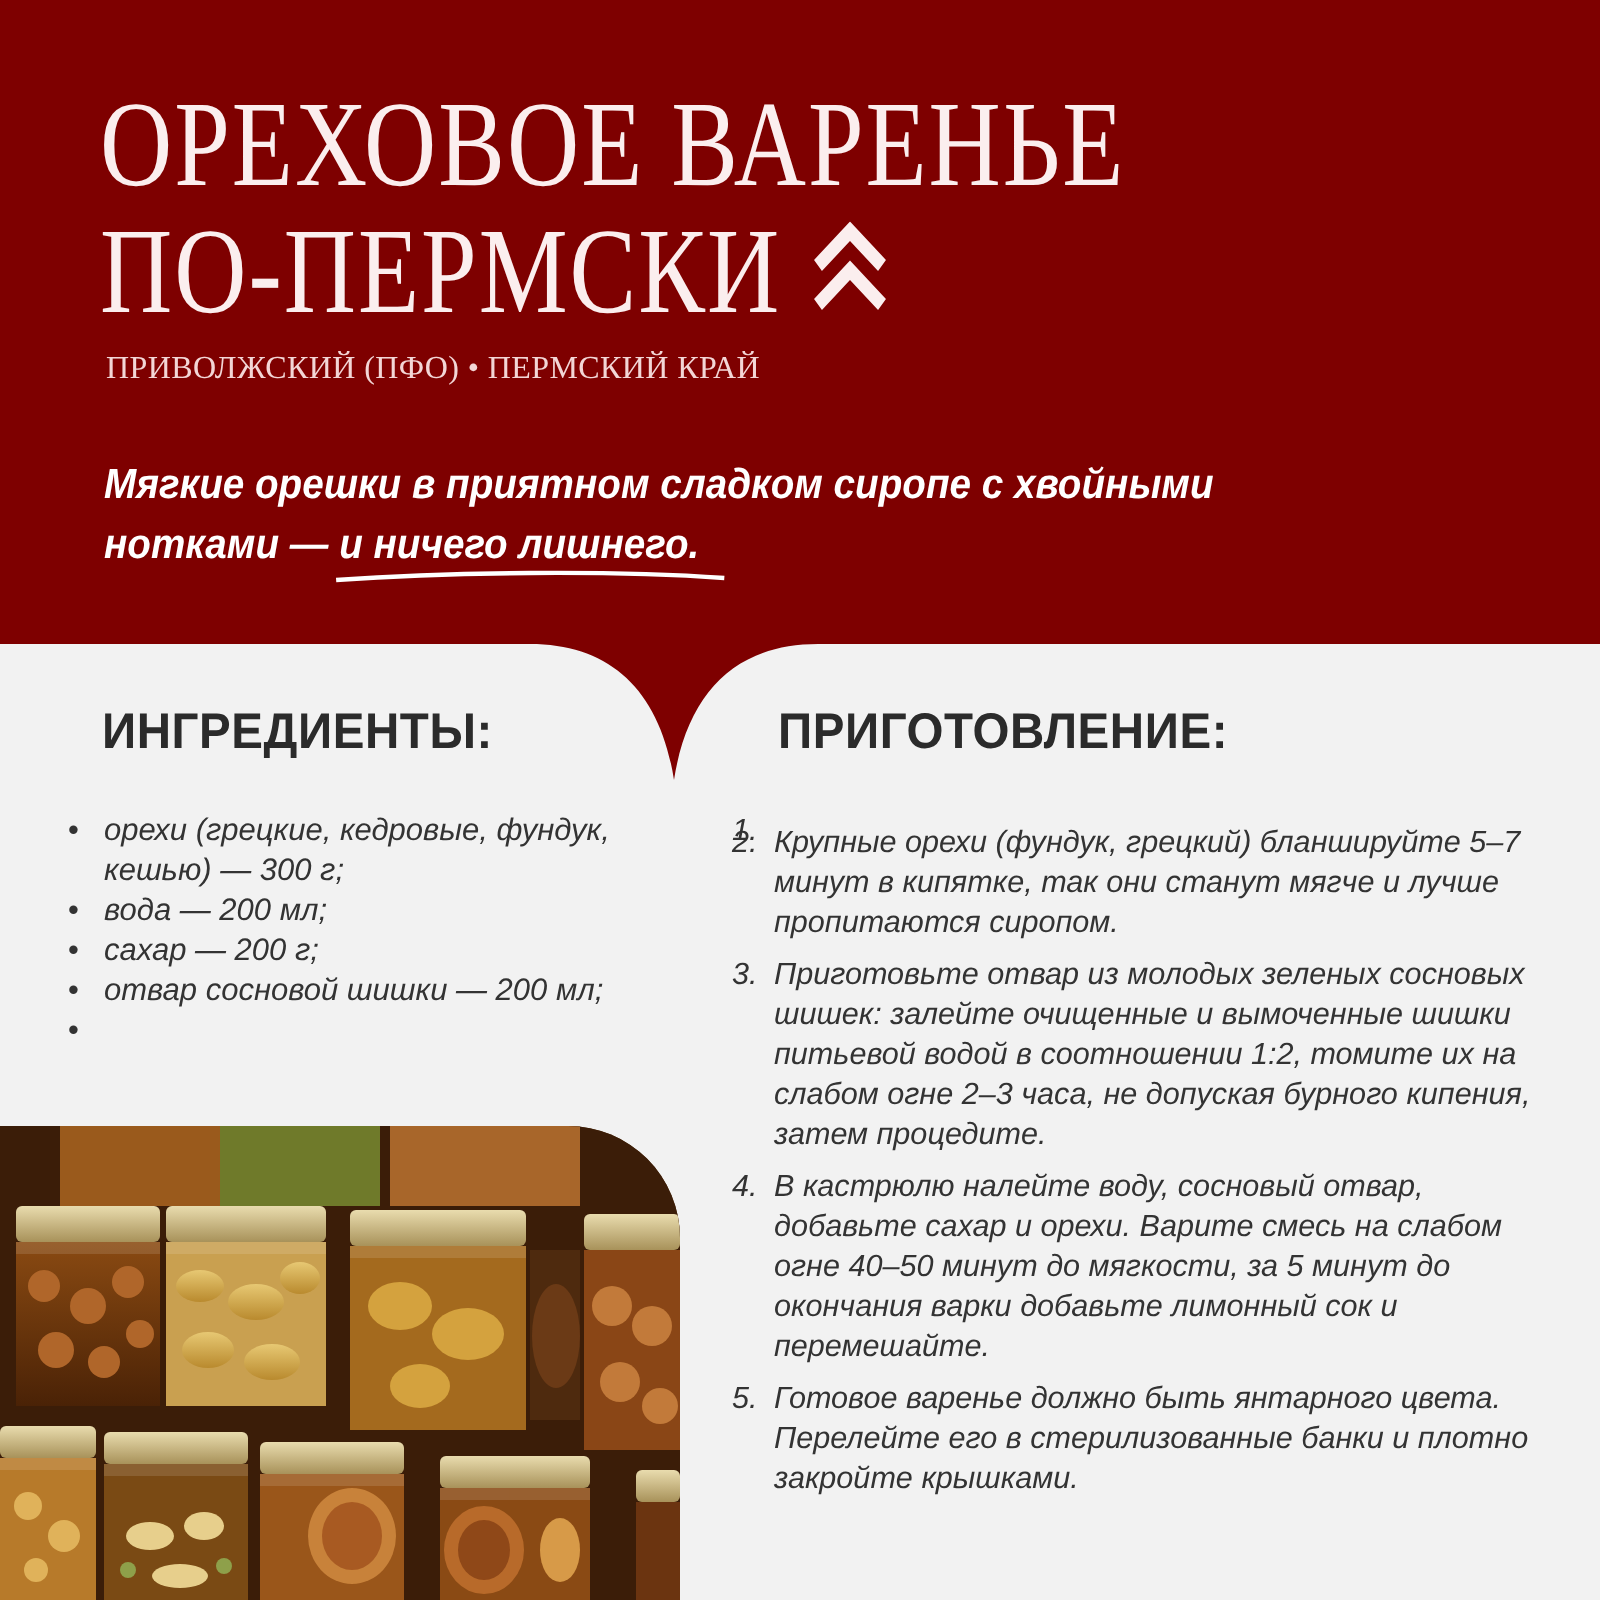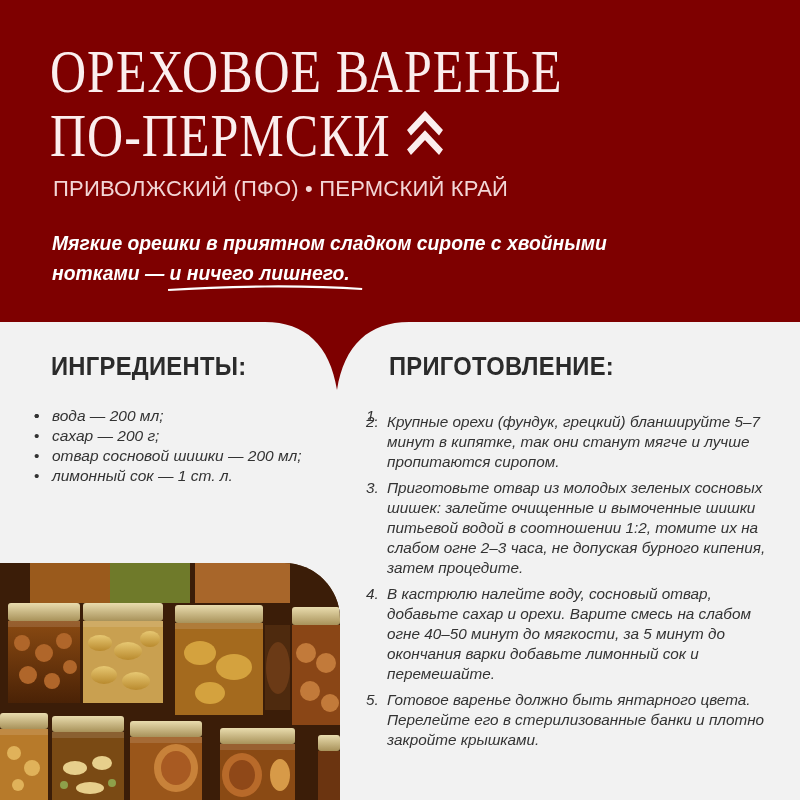--- a/index.html
+++ b/index.html
@@ -24,21 +24,21 @@
     letter-spacing: 1px;
     transform: scaleY(1.22);
     transform-origin: 0 0;
     white-space: nowrap;
   }
   .title .line { display: block; }
   .title .line2 { display: flex; align-items: center; }
   .chevron { display: inline-block; width: 40px; height: 40px; margin-left: 14px; }
   .region {
     position: absolute; left: 53px; top: 176px;
-    color: #f3d6d6; font-size: 22px; letter-spacing: 0.2px; white-space: nowrap;
+    color: #f3d6d6; font-size: 16px; letter-spacing: 0.2px; white-space: nowrap; font-family: Liberation Serif, serif;
   }
   .tagline {
     position: absolute; left: 52px; top: 228px; width: 680px;
     color: #ffffff; font-style: italic; font-weight: bold;
     font-size: 21px; line-height: 30px;
     transform: scaleX(0.92); transform-origin: 0 0;
   }
   .tagline .hl { position: relative; }
   .underline-swoosh {
     position: absolute; left: -4px; bottom: -8px; width: 110%; height: 8px;
@@ -98,25 +98,25 @@
 <div class="tagline">
   <span>Мягкие орешки в приятном сладком сиропе с хвойными нотками — </span><span class="hl"><span>и ничего лишнего.</span><svg class="underline-swoosh" viewBox="0 0 200 8" preserveAspectRatio="none">
         <path d="M2 6 C 60 2, 140 1, 198 5" fill="none" stroke="#ffffff" stroke-width="2.2"></path>
       </svg></span>
 </div>
 
 <div class="section-title ing-title">ИНГРЕДИЕНТЫ:</div>
 <div class="section-title prep-title">ПРИГОТОВЛЕНИЕ:</div>
 
 <ul class="ing-list">
-  <li><span class="bullet">•</span></li>
+  <li><span class="bullet">•</span><span>орехи (грецкие, кедровые, фундук, кешью) — 300 г;</span></li>
   <li><span class="bullet">•</span><span>вода — 200 мл;</span></li>
   <li><span class="bullet">•</span><span>сахар — 200 г;</span></li>
   <li><span class="bullet">•</span><span>отвар сосновой шишки — 200 мл;</span></li>
-  <li><span class="bullet">•</span><span>лимонный сок — 1 ст. л.</span></li>
+  <li><span class="bullet">•</span></li>
 </ul>
 
 <ol class="steps">
   <li><span class="num">1.</span></li>
   <li><span class="num">2.</span><span>Крупные орехи (фундук, грецкий) бланшируйте 5–7 минут в кипятке, так они станут мягче и лучше пропитаются сиропом.</span></li>
   <li><span class="num">3.</span><span>Приготовьте отвар из молодых зеленых сосновых шишек: залейте очищенные и вымоченные шишки питьевой водой в соотношении 1:2, томите их на слабом огне 2–3 часа, не допуская бурного кипения, затем процедите.</span></li>
   <li><span class="num">4.</span><span>В кастрюлю налейте воду, сосновый отвар, добавьте сахар и орехи. Варите смесь на слабом огне 40–50 минут до мягкости, за 5 минут до окончания варки добавьте лимонный сок и перемешайте.</span></li>
   <li><span class="num">5.</span><span>Готовое варенье должно быть янтарного цвета. Перелейте его в стерилизованные банки и плотно закройте крышками.</span></li>
 </ol>
 

